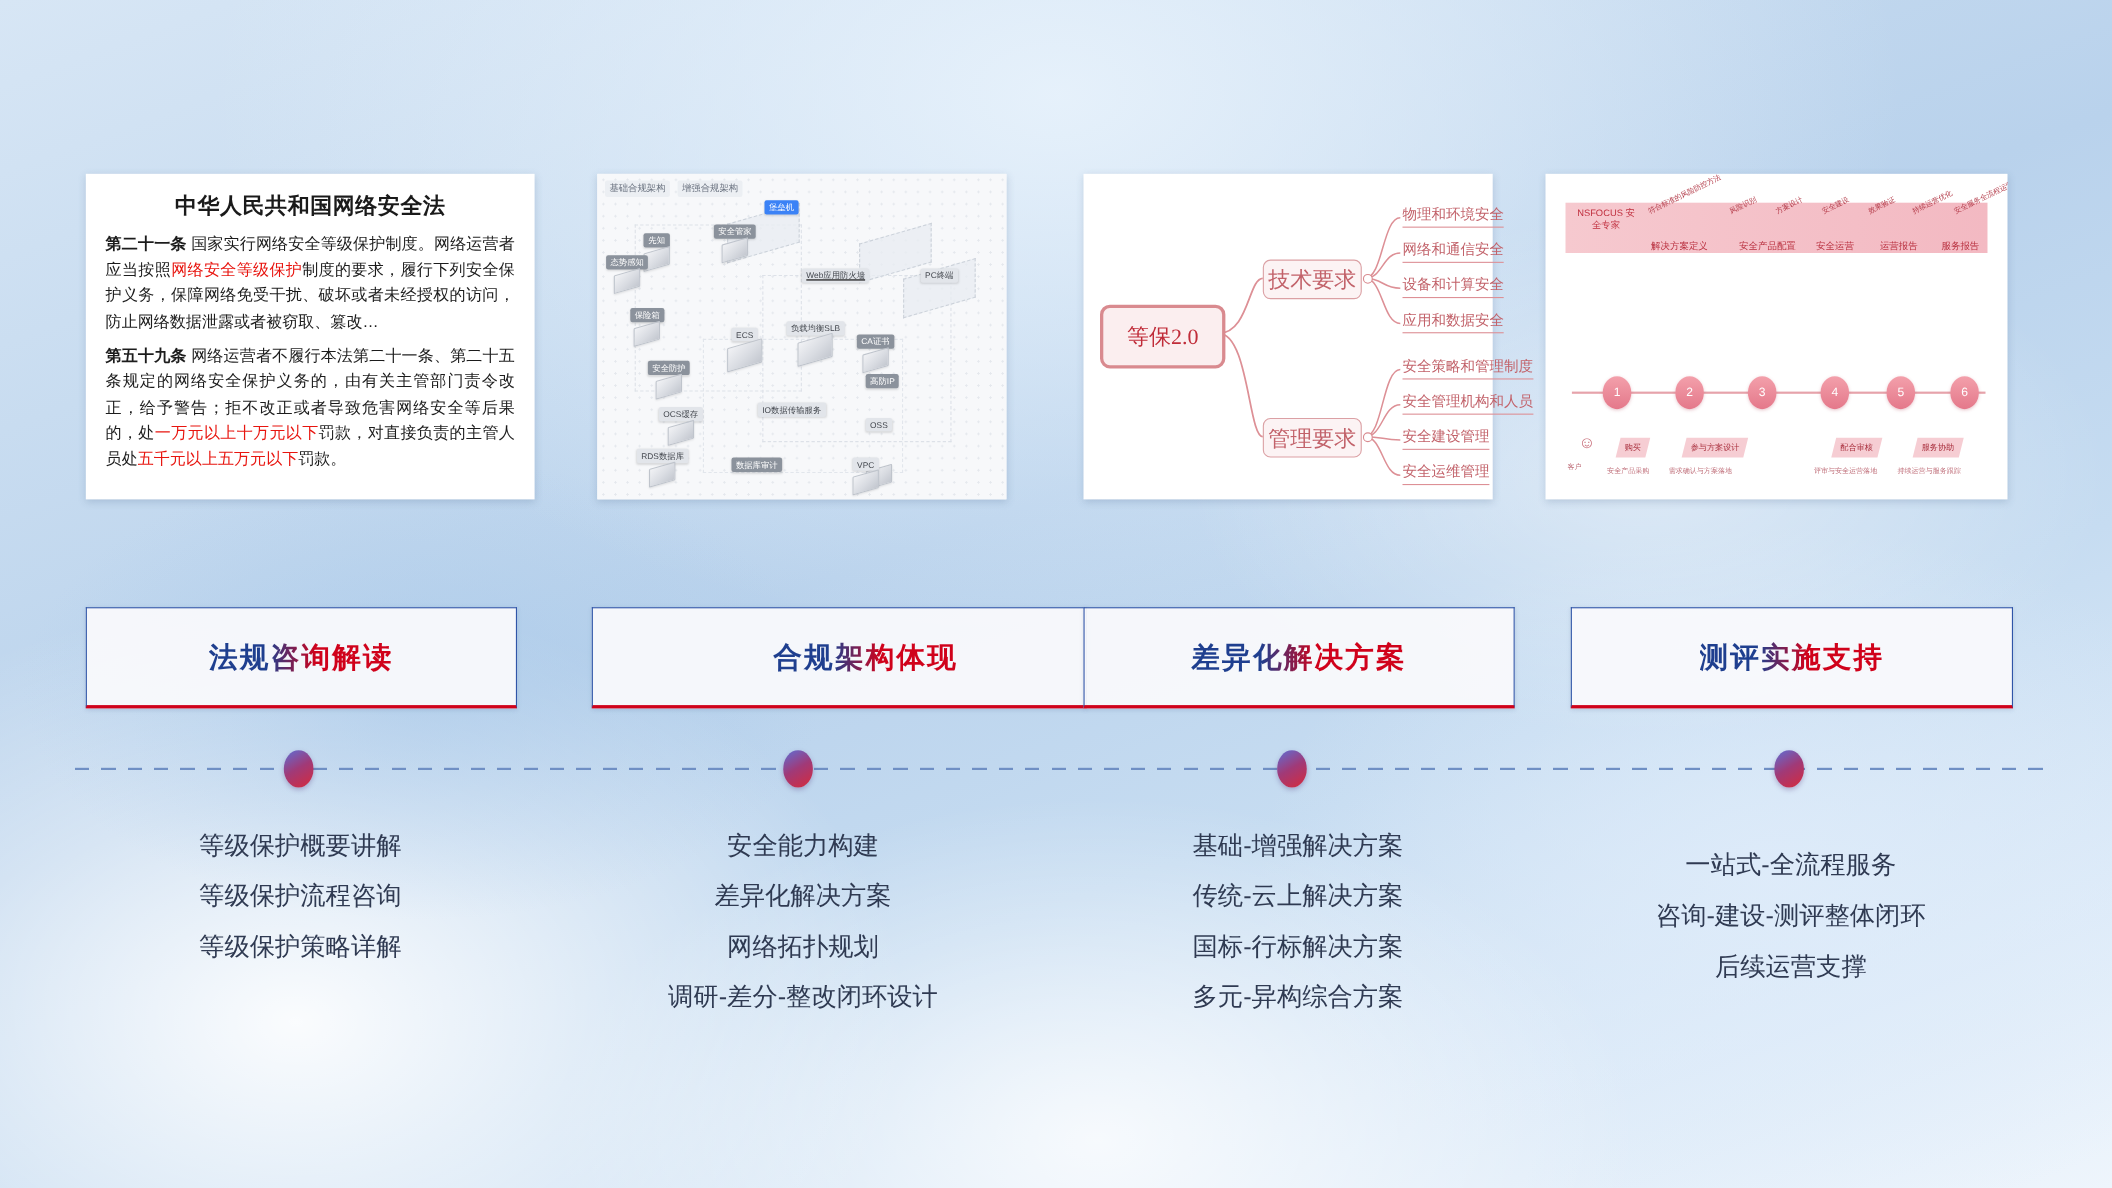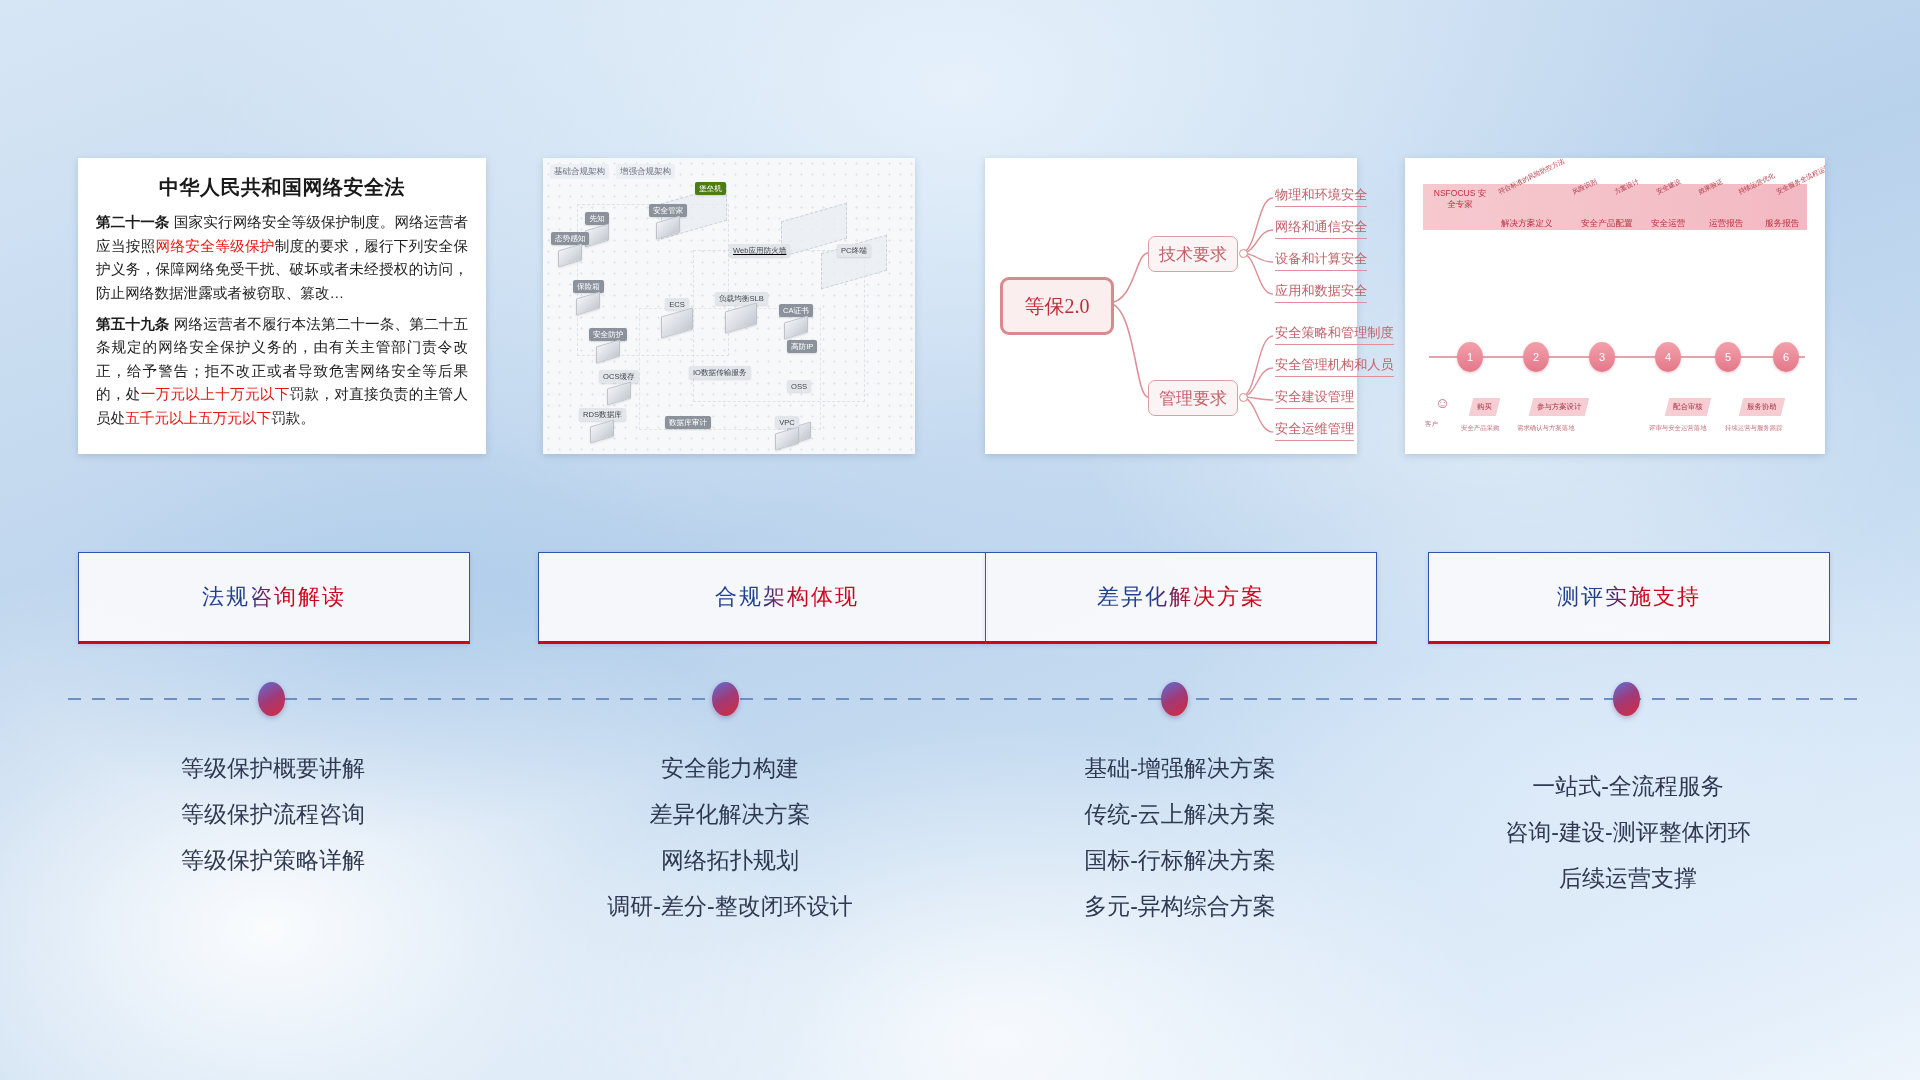--- a/index.html
+++ b/index.html
@@ -41,35 +41,35 @@
   #card-arch .sheet{position:absolute;inset:0;background:#f7f8fa;}
   .dotgrid{position:absolute;inset:0;
     background-image:radial-gradient(circle, #dfe3e9 1px, transparent 1.2px);
     background-size:11px 11px;opacity:.75;}
   .arch-tabs{position:absolute;left:7px;top:6px;display:flex;gap:7px;}
   .arch-tabs span{font-size:8.5px;color:#6b7380;background:#eceff3;padding:1.5px 4px;border-radius:2px;}
   .hexline{position:absolute;border:1px dashed #d4d9e1;}
   .node{position:absolute;display:flex;flex-direction:column;align-items:center;gap:2px;}
   .node .chip{font-size:7.6px;color:#fff;background:#8b929c;padding:1.5px 4px;border-radius:2px;white-space:nowrap;
     box-shadow:0 1px 2px rgba(0,0,0,.12);}
-  .node .chip.dark{background:#4d7c0f;}
+  .node .chip.dark{background:#3b82f6;}
   .node .chip.light{color:#44484f;background:#e2e5ea;}
   .cube{width:22px;height:15px;background:linear-gradient(145deg,#f1f2f5 0%,#d9dce2 55%,#c3c7cf 100%);
     border:1px solid #bfc4cc;transform:skewY(-16deg);border-radius:1px;box-shadow:0 1px 2px rgba(0,0,0,.1);}
   .cube.big{width:30px;height:20px;}
   .plate{position:absolute;width:64px;height:34px;background:rgba(232,236,241,.75);
     border:1px dashed #ccd2da;transform:skewY(-16deg);}
 
   
   #card-mind{left:985px;top:158px;width:372px;height:296px;}
   .mm-root{position:absolute;left:15px;top:119px;width:108px;height:52px;border:3px solid #d98a8f;
     border-radius:9px;background:#fbeeef;display:flex;align-items:center;justify-content:center;
     color:#c02c39;font-size:20px;font-family:"Liberation Serif","DejaVu Serif",serif;}
   .mm-branch{position:absolute;width:88px;height:34px;border:1.6px solid #dba0a4;border-radius:7px;
-    background:#fcf3f4;display:flex;align-items:center;justify-content:center;color:#c2626a;font-size:17px;
+    background:#fcf3f4;display:flex;align-items:center;justify-content:center;color:#c2626a;font-size:20px;
     font-family:"Liberation Serif","DejaVu Serif",serif;}
   #mm-b1{left:163px;top:78px;}
   #mm-b2{left:163px;top:222px;}
   .mm-leaf{position:absolute;color:#c2626a;font-size:13.2px;white-space:nowrap;
     font-family:"Liberation Serif","DejaVu Serif",serif;padding-bottom:2px;border-bottom:1.8px solid #dd9096;}
   .mm-dot{position:absolute;width:7px;height:7px;border-radius:50%;border:1.4px solid #d98a8f;background:#fff;}
   svg.mmlines{position:absolute;inset:0;}
 
   
   #card-road{left:1405px;top:158px;width:420px;height:296px;overflow:hidden;background:#fff;}
@@ -86,21 +86,21 @@
   .rd-chip{position:absolute;background:#f6cdd3;color:#a9303e;font-size:7.4px;padding:4px 6px;
      transform:skewX(-14deg);white-space:nowrap;}
   .rd-chip i{display:block;transform:skewX(14deg);font-style:normal;}
   .rd-person{position:absolute;color:#c76b77;font-size:15px;}
   .rd-small{position:absolute;font-size:6.4px;color:#c0707b;white-space:nowrap;}
 
   
   .cat{position:absolute;top:552px;height:88px;background:rgba(250,250,252,.93);
     border:1.6px solid #2f55a8;border-bottom:3px solid #d0021b;
     display:flex;align-items:center;justify-content:center;box-shadow:0 1px 4px rgba(60,90,140,.18);}
-  .cat span{font-size:22px;font-weight:normal;color:#d0021b;letter-spacing:2px;
+  .cat span{font-size:26px;font-weight:bold;color:#d0021b;letter-spacing:2px;
     background:linear-gradient(90deg,#1f3f8f 0%,#1f3f8f 32%,#d0021b 58%,#d0021b 100%);
     -webkit-background-clip:text;background-clip:text;-webkit-text-fill-color:transparent;color:transparent;}
 
   
   #timeline{position:absolute;left:68px;top:698px;width:1790px;height:2px;
     background:repeating-linear-gradient(90deg,#6f8fc4 0 13px,transparent 13px 24px);}
   .tl-dot{position:absolute;top:682px;width:27px;height:34px;border-radius:50%;
     background:linear-gradient(150deg,#5e6fd6 0%,#a03a78 48%,#d62a3c 100%);
     box-shadow:0 2px 5px rgba(90,60,130,.35);}
 

